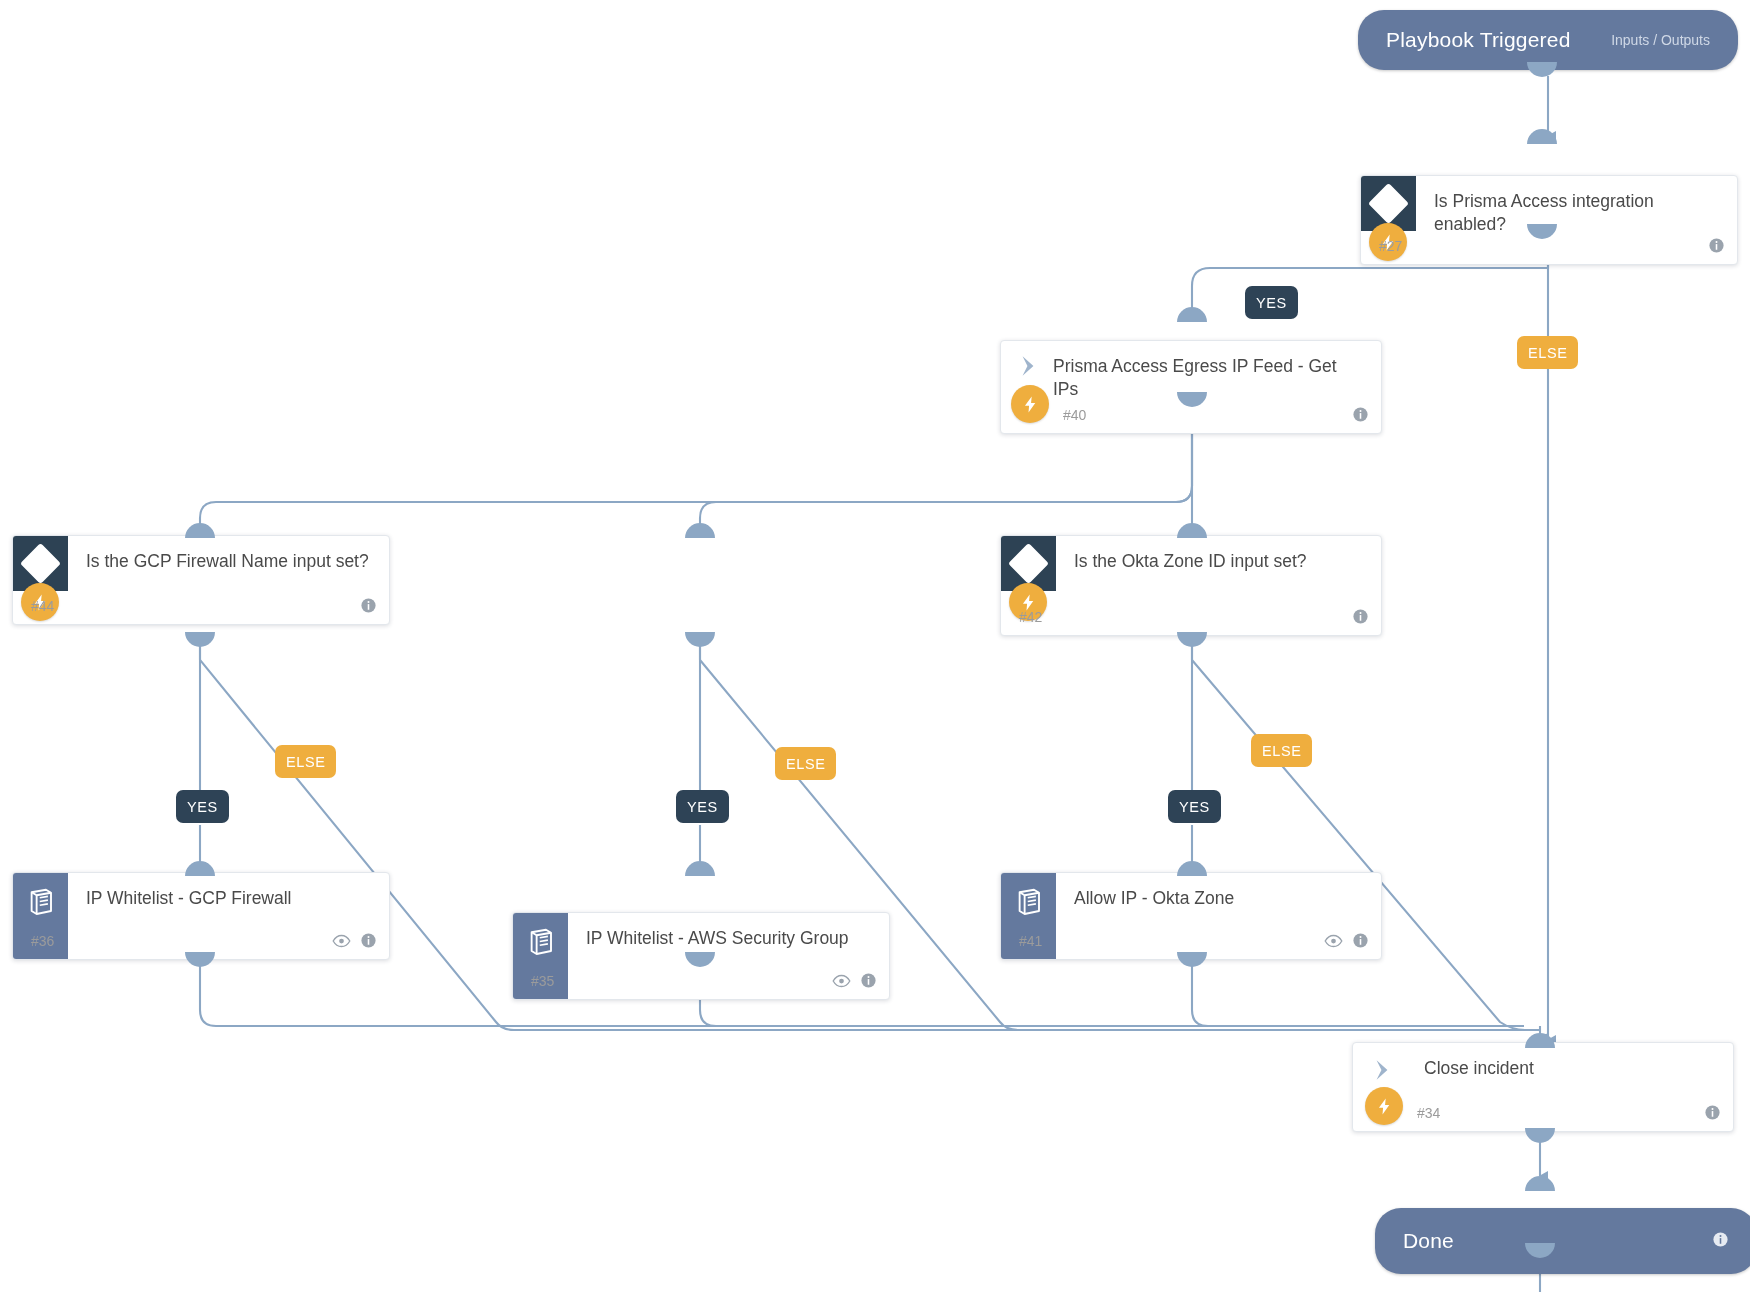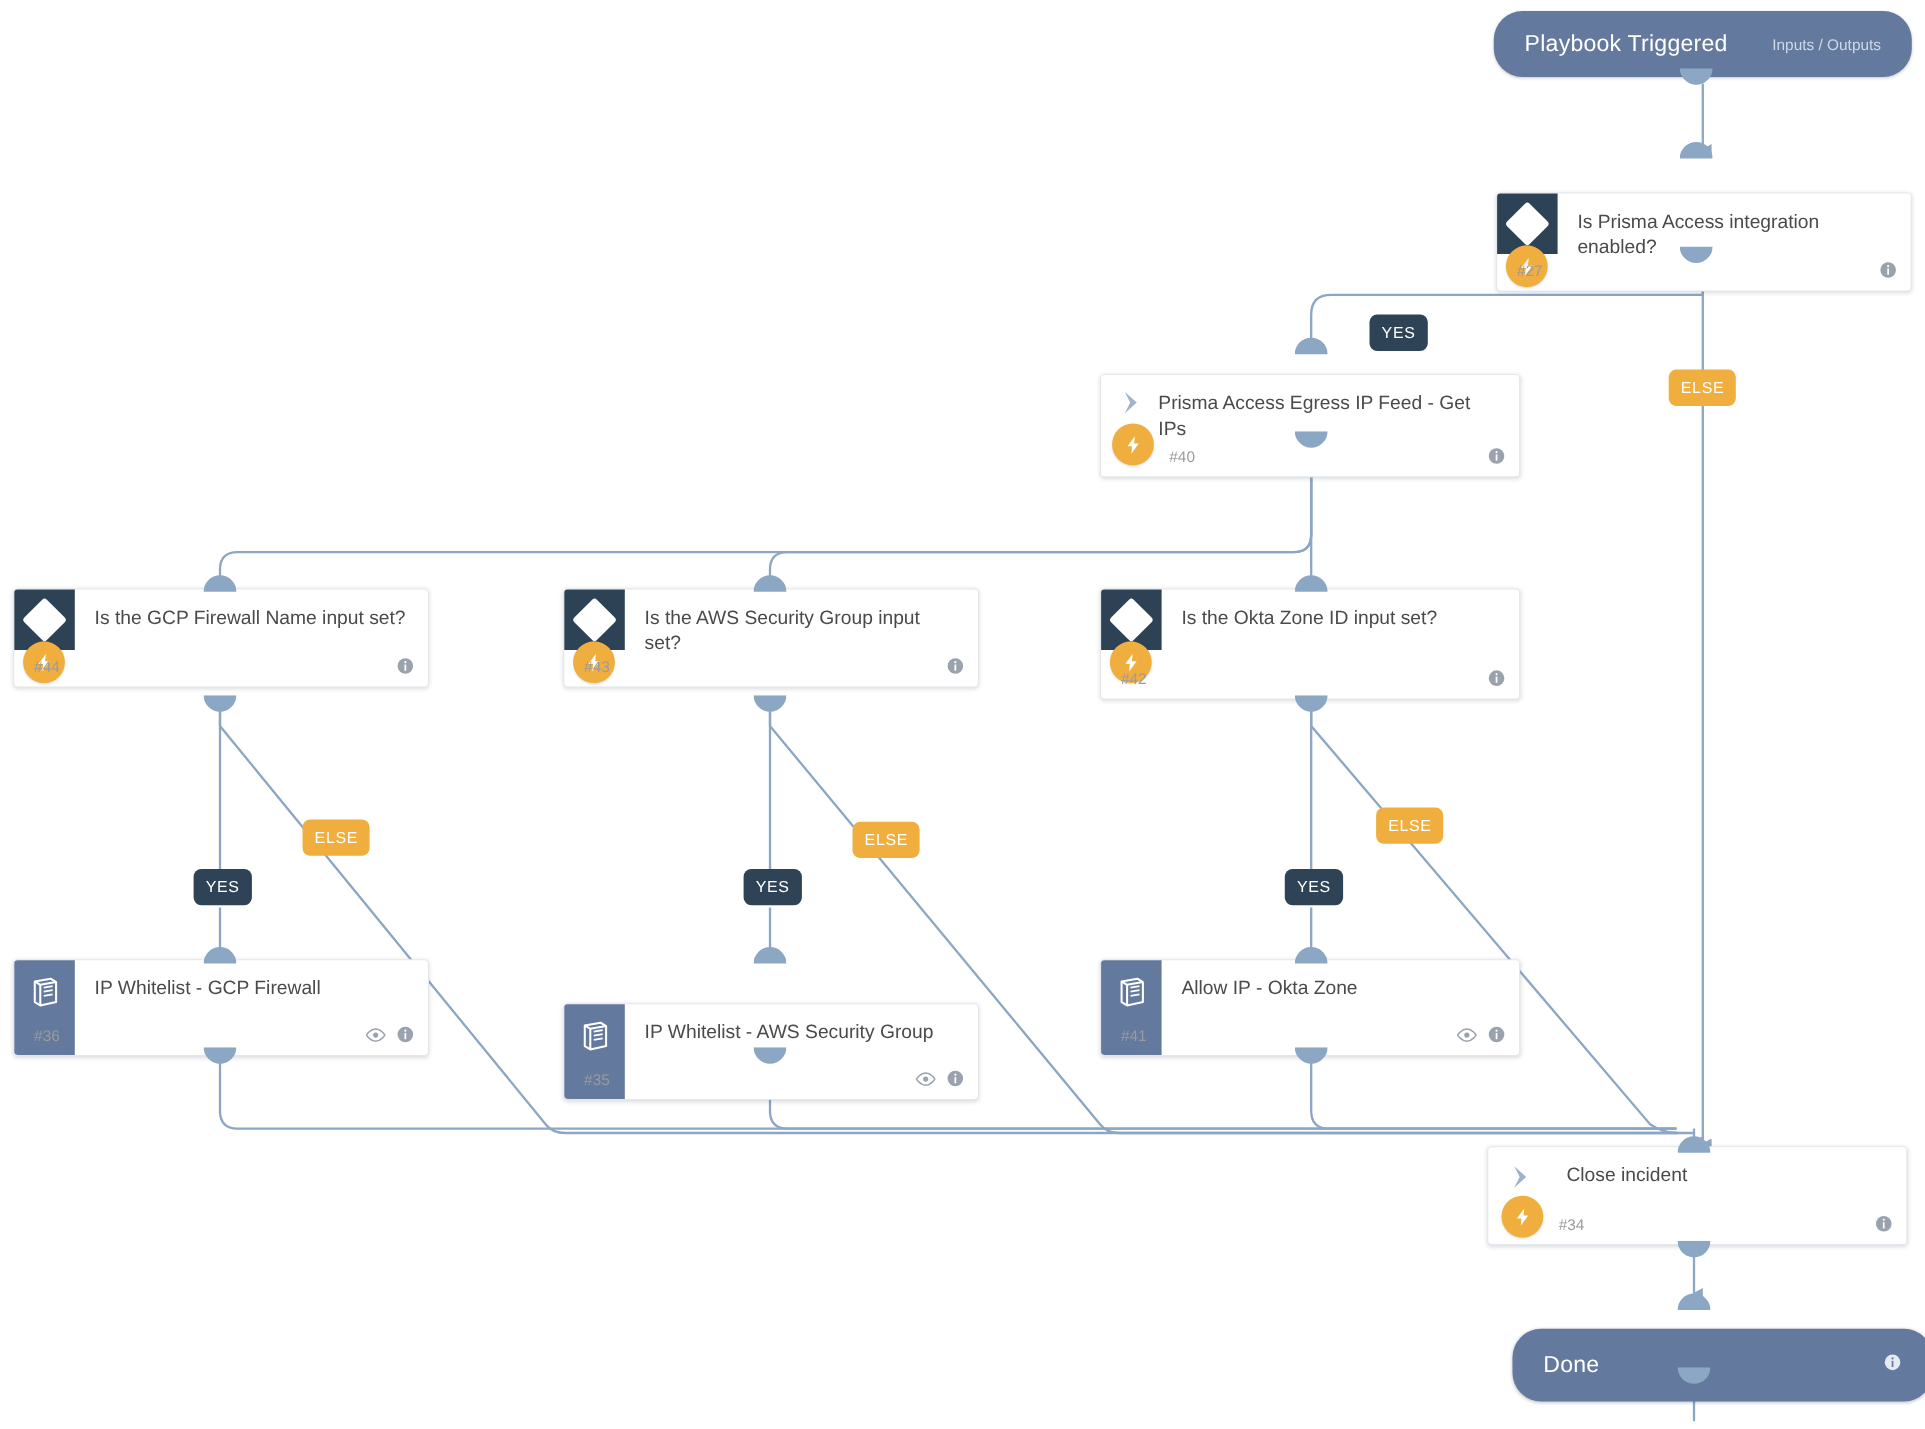--- a/index.html
+++ b/index.html
@@ -293,43 +293,20 @@
       <span class="card-icons">
         <svg width="17" height="17" viewBox="0 0 24 24">
             <circle cx="12" cy="12" r="10" fill="#9aa3ad"></circle>
             <rect x="10.9" y="10" width="2.2" height="8" fill="#fff"></rect>
             <circle cx="12" cy="7" r="1.4" fill="#fff"></circle>
           </svg>
       </span>
     </div>
   </div>
 
-  <div class="card cond" style="left:512px;top:535px;width:378px;height:90px;">
-    <div class="card-strip">
-      <div class="diamond"></div>
-    </div>
-    <div class="bolt">
-      <svg viewBox="0 0 24 24">
-          <path d="M13.5 2 5 13.5h5.2L9.5 22 18 10.2h-5.3z" fill="#fff"></path>
-        </svg>
-    </div>
-    <div class="card-body">
-      <div class="card-title">Is the AWS Security Group input set?</div>
-    </div>
-    <div class="card-footer">
-      <span class="card-id">#43</span>
-      <span class="card-icons">
-        <svg width="17" height="17" viewBox="0 0 24 24">
-            <circle cx="12" cy="12" r="10" fill="#9aa3ad"></circle>
-            <rect x="10.9" y="10" width="2.2" height="8" fill="#fff"></rect>
-            <circle cx="12" cy="7" r="1.4" fill="#fff"></circle>
-          </svg>
-      </span>
-    </div>
-  </div>
 
   <div class="card cond" style="left:1000px;top:535px;width:382px;height:101px;">
     <div class="card-strip">
       <div class="diamond"></div>
     </div>
     <div class="bolt">
       <svg viewBox="0 0 24 24">
           <path d="M13.5 2 5 13.5h5.2L9.5 22 18 10.2h-5.3z" fill="#fff"></path>
         </svg>
     </div>

